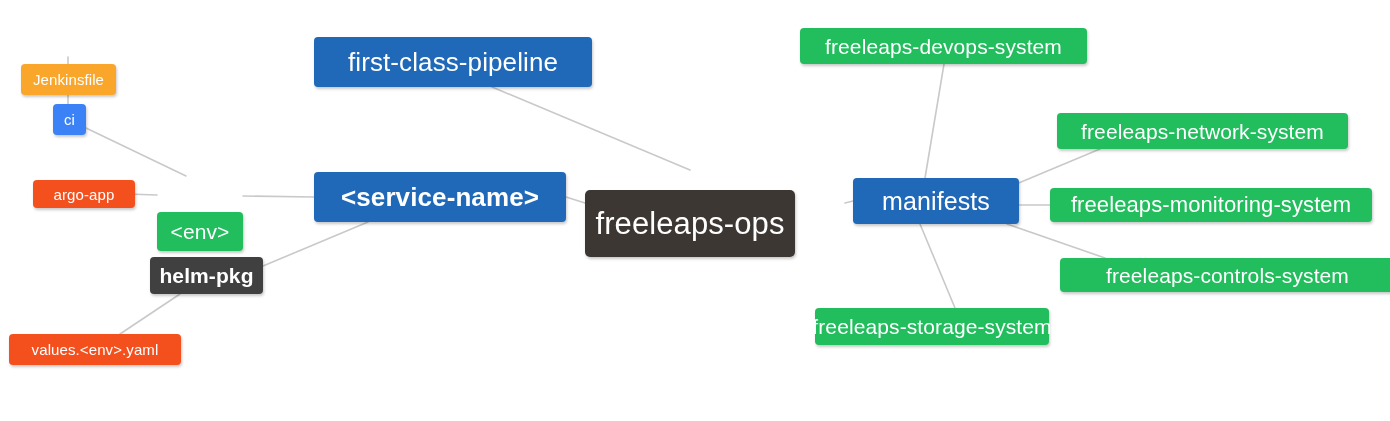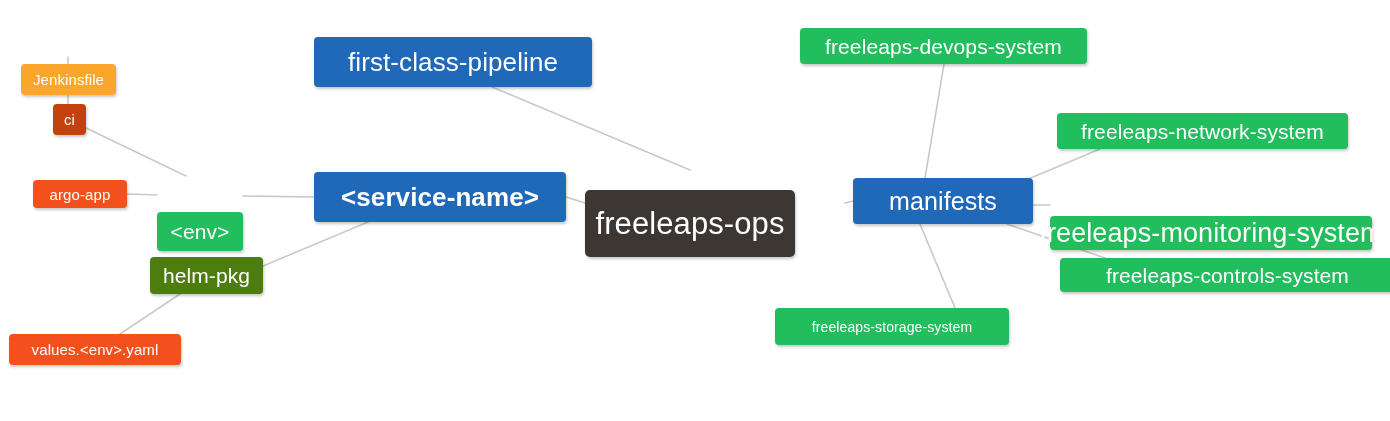--- a/index.html
+++ b/index.html
@@ -59,25 +59,25 @@
       <line x1="180" y1="294" x2="120" y2="334" stroke="#c9c9c9" stroke-width="1.6" stroke-linecap="round"></line>
       <line x1="925" y1="178" x2="944" y2="64" stroke="#c9c9c9" stroke-width="1.6" stroke-linecap="round"></line>
       <line x1="1007" y1="188" x2="1100" y2="149" stroke="#c9c9c9" stroke-width="1.6" stroke-linecap="round"></line>
       <line x1="1007" y1="205" x2="1050" y2="205" stroke="#c9c9c9" stroke-width="1.6" stroke-linecap="round"></line>
       <line x1="1007" y1="224" x2="1105" y2="258" stroke="#c9c9c9" stroke-width="1.6" stroke-linecap="round"></line>
       <line x1="920" y1="224" x2="955" y2="308" stroke="#c9c9c9" stroke-width="1.6" stroke-linecap="round"></line>
     </svg>
 <div class="node root" style="left: 585px; top: 170px; width: 210px; height: 67px; background: rgb(60, 55, 51); font-size: 31px; margin-top: 20px;">freeleaps-ops</div>
     <div class="node" style="left: 314px; top: 172px; width: 252px; height: 50px; background: rgb(32, 104, 184); font-size: 26px; font-weight: bold;">&lt;service-name&gt;</div>
     <div class="node" style="left: 314px; top: 37px; width: 278px; height: 50px; background: rgb(32, 104, 184); font-size: 26px;">first-class-pipeline</div>
-    <div class="node" style="left: 853px; top: 178px; width: 180px; height: 46px; background: rgb(32, 104, 184); font-size: 25px;">manifests</div>
+    <div class="node" style="left: 853px; top: 178px; width: 166px; height: 46px; background: rgb(32, 104, 184); font-size: 25px;">manifests</div>
     <div class="node" style="left: 157px; top: 176px; width: 86px; height: 39px; background: rgb(34, 189, 93); font-size: 21px; margin-top: 36px;">&lt;env&gt;</div>
-    <div class="node" style="left: 150px; top: 257px; width: 113px; height: 37px; background: #4d7c0f; font-size: 21px;">helm-pkg</div>
+    <div class="node" style="left: 150px; top: 257px; width: 113px; height: 37px; background: #404040; font-size: 21px; font-weight: bold;">helm-pkg</div>
     <div class="node" style="left: 21px; top: 26px; width: 95px; height: 31px; background: rgb(250, 166, 43); font-size: 15px; margin-top: 38px;">Jenkinsfile</div>
-    <div class="node" style="left: 53px; top: 104px; width: 33px; height: 31px; background: #c2410c; font-size: 15px;">ci</div>
-    <div class="node" style="left: 33px; top: 180px; width: 94px; height: 28px; background: rgb(244, 80, 30); font-size: 15px;">argo-app</div>
+    <div class="node" style="left: 53px; top: 104px; width: 33px; height: 31px; background: #3b82f6; font-size: 15px;">ci</div>
+    <div class="node" style="left: 33px; top: 180px; width: 102px; height: 28px; background: rgb(244, 80, 30); font-size: 15px;">argo-app</div>
     <div class="node" style="left: 9px; top: 334px; width: 172px; height: 31px; background: rgb(244, 80, 30); font-size: 15px;">values.&lt;env&gt;.yaml</div>
     <div class="node" style="left: 1057px; top: 113px; width: 291px; height: 36px; background: rgb(34, 189, 93); font-size: 21px;">freeleaps-network-system</div>
     <div class="node" style="left: 800px; top: 28px; width: 287px; height: 36px; background: rgb(34, 189, 93); font-size: 21px;">freeleaps-devops-system</div>
-    <div class="node" style="left: 1050px; top: 188px; width: 322px; height: 34px; background: rgb(34, 189, 93); font-size: 27px; margin-top: 28px;">freeleaps-monitoring-system</div>
+    <div class="node" style="left: 1050px; top: 188px; width: 322px; height: 34px; background: rgb(34, 189, 93); font-size: 22px;">freeleaps-monitoring-system</div>
     <div class="node" style="left: 1060px; top: 258px; width: 335px; height: 34px; background: rgb(34, 189, 93); font-size: 21px;">freeleaps-controls-system</div>
-    <div class="node" style="left: 775px; top: 308px; width: 234px; height: 37px; background: rgb(34, 189, 93); font-size: 14px;">freeleaps-storage-system</div>
+    <div class="node" style="left: 815px; top: 308px; width: 234px; height: 37px; background: rgb(34, 189, 93); font-size: 21px;">freeleaps-storage-system</div>
   </div>
 
 </body></html>

